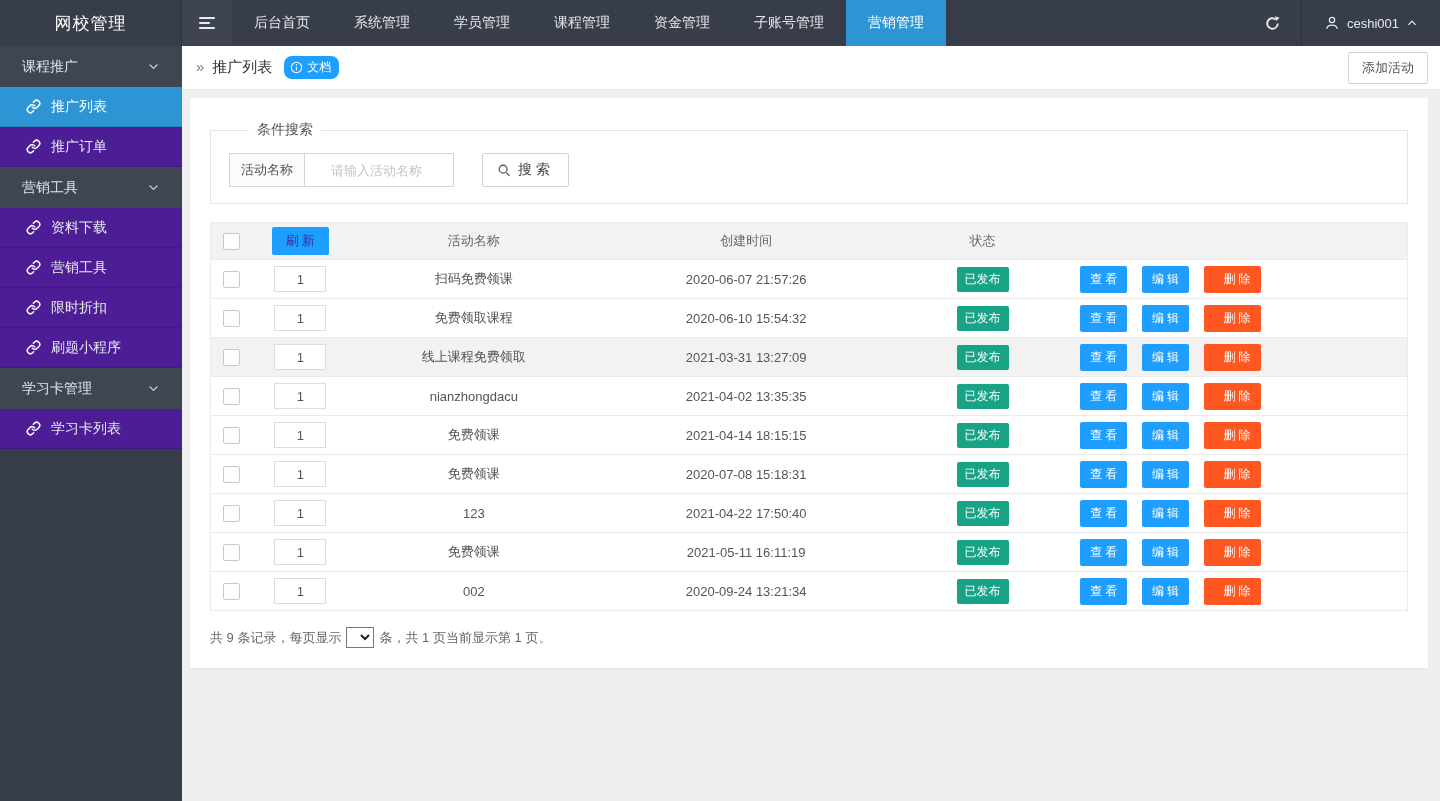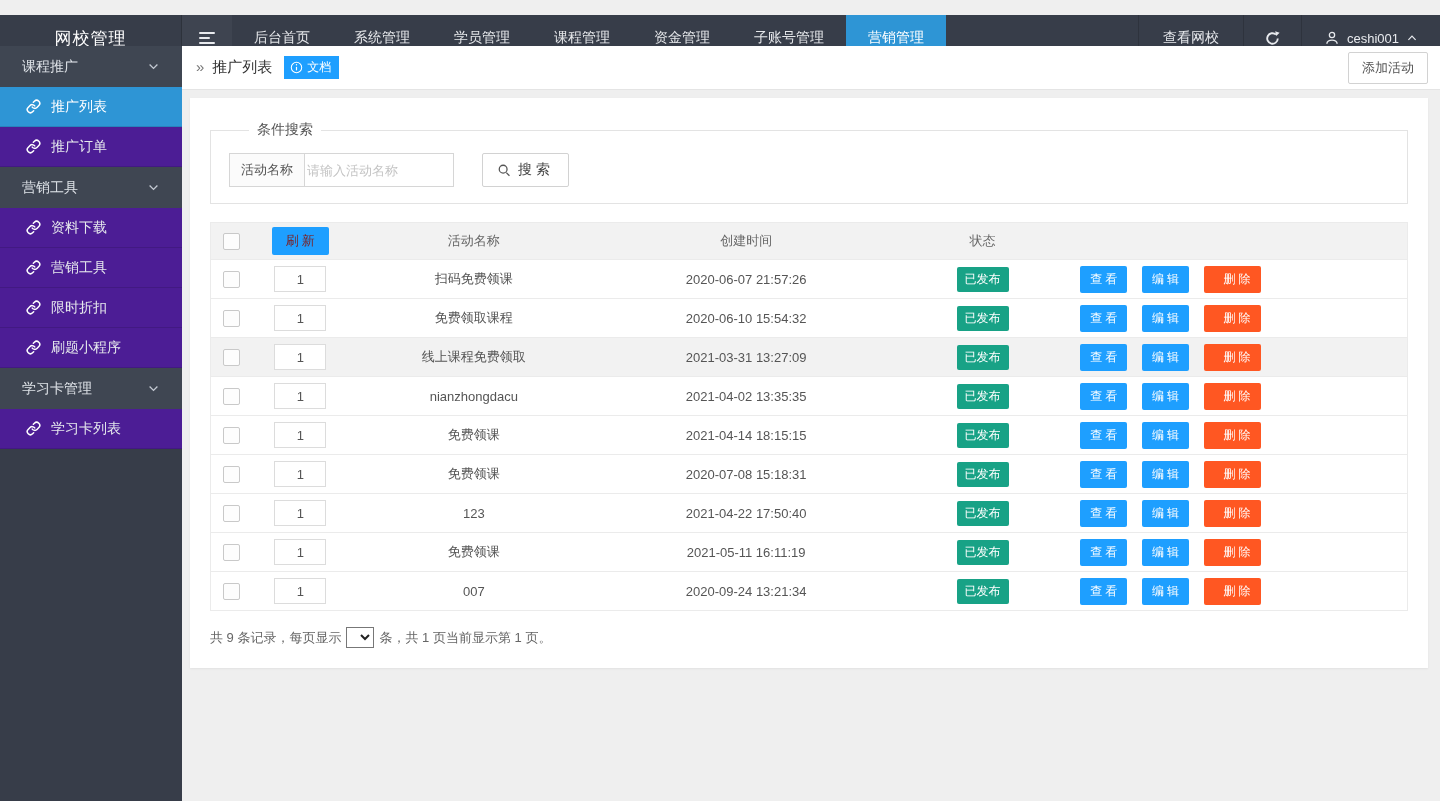--- a/index.html
+++ b/index.html
@@ -3,21 +3,21 @@
 <meta charset="utf-8">
 <style>
   * { box-sizing: border-box; margin: 0; padding: 0; }
   html,body { width:1440px; height:801px; overflow:hidden; }
   body {
     font-family: "Liberation Sans", "DejaVu Sans", sans-serif;
     background:#EFEFEF; color:#333; font-size:14px;
   }
   
   .topbar { position:absolute; top:0; left:0; width:1440px; height:46px;
-    background:#373D49; display:flex; align-items:stretch; color:#E8EAEE;margin-top:15px; }
+    background:#373D49; display:flex; align-items:stretch; color:#E8EAEE; }
   .logo { width:182px; display:flex; align-items:center; justify-content:center;
     font-size:17px; color:#fff; letter-spacing:1px; border-right:1px solid rgba(0,0,0,0.18); }
   .hamburger { width:50px; background:#3E4450; display:flex; align-items:center; justify-content:center; cursor:pointer; }
   .hamburger .bars { display:flex; flex-direction:column; gap:3px; }
   .hamburger .bars i { display:block; height:2px; background:#E8EAEE; border-radius:1px; }
   .hamburger .bars i:nth-child(1){ width:16px; }
   .hamburger .bars i:nth-child(2){ width:11px; }
   .hamburger .bars i:nth-child(3){ width:16px; }
   .topnav { display:flex; align-items:stretch; }
   .topnav-item { display:flex; align-items:center; padding:8px 22px; font-size:14px;
@@ -40,52 +40,52 @@
     border-bottom:1px solid rgba(0,0,0,0.12); }
   .side-item.active { background:#2E95D5; color:#fff; }
   .side-item svg { flex:0 0 auto; }
   
   .content { position:absolute; top:46px; left:182px; width:1258px; height:755px; background:#EFEFEF; }
   .breadcrumb-bar { height:44px; background:#fff; border-bottom:1px solid #E4E4E4;
     display:flex; align-items:center; padding:0 12px; }
   .crumb-caret { color:#777; font-size:15px; margin:0 8px 2px 2px; }
   .crumb-title { font-size:15px; color:#333; }
   .doc-badge { margin-left:12px; background:#1E9FFF; color:#fff; font-size:12px;
-    border-radius:0; padding:3px 8px 3px 6px; display:inline-flex; align-items:center; gap:4px; cursor:pointer; }
+    border-radius:8px; padding:3px 8px 3px 6px; display:inline-flex; align-items:center; gap:4px; cursor:pointer; }
   .add-btn { margin-left:auto; background:#fff; border:1px solid #D2D2D2; border-radius:2px;
     color:#555; font-size:13px; padding:6px 13px; cursor:pointer; }
   
   .card { margin:8px 12px 0 8px; background:#fff; min-height:557px;
     box-shadow:0 1px 2px rgba(0,0,0,0.06); padding:23px 20px 20px; }
   fieldset.search-box { border:1px solid #E3E3E3; padding:14px 18px 16px; margin-bottom:18px; }
   fieldset.search-box legend { font-size:14px; color:#545454; padding:0 8px; margin-left:20px; }
   .search-row { display:flex; align-items:center; }
   .input-group { display:flex; align-items:stretch; }
   .input-addon { border:1px solid #D6D6D6; border-right:none; background:#FBFBFB; color:#555;
     font-size:13px; padding:7px 11px; }
-  .input-group input { border:1px solid #D6D6D6; width:150px; padding:7px 2px; font-size:13px;
+  .input-group input { border:1px solid #D6D6D6; width:150px; padding:7px 26px; font-size:13px;
     color:#333; outline:none; font-family:inherit; }
   .input-group input::placeholder { color:#C4C4C4; }
   .search-btn { margin-left:28px; background:#fff; border:1px solid #D2D2D2; border-radius:2px;
     color:#444; font-size:14px; padding:7px 14px; display:inline-flex; align-items:center; gap:6px;
     letter-spacing:4px; cursor:pointer; }
   
   table.data { width:100%; border-collapse:collapse; border:1px solid #EBEBEB; table-layout:fixed; }
   table.data col.c1{width:3.5%} table.data col.c2{width:8%} table.data col.c3{width:21%}
   table.data col.c4{width:24.5%} table.data col.c5{width:15%} table.data col.c6{width:28%}
   table.data thead tr { background:#F2F2F2; height:37px; }
   table.data th { font-weight:normal; font-size:13px; color:#666; text-align:center; }
   table.data tbody tr { height:39px; border-top:1px solid #EBEBEB; background:#fff; }
   table.data tbody tr.hl { background:#F2F2F2; }
   table.data td { font-size:13px; color:#555; text-align:center; }
   .cbx { appearance:none; -webkit-appearance:none; width:17px; height:17px; background:#FDFDFD;
     border:1px solid #C9C9C9; border-radius:2px; vertical-align:middle; cursor:pointer; }
   .order-input { width:52px; height:26px; border:1px solid #DCDCDC; text-align:center;
     font-size:13px; color:#555; outline:none; font-family:inherit; }
-  .refresh-btn { background:#1E9FFF; color:#7f1d1d; border:none; border-radius:2px; font-size:13px;
+  .refresh-btn { background:#1E9FFF; color:#4c1d95; border:none; border-radius:2px; font-size:13px;
     padding:5px 11px 5px 14px; letter-spacing:3px; cursor:pointer; }
   .badge-pub { display:inline-block; background:#18A286; color:#fff; font-size:12px;
     border-radius:2px; padding:4px 8px; }
   .act-cell { text-align:left !important; padding-left:8px; }
   .act-btn { border:none; border-radius:2px; color:#fff; font-size:12px;
     padding:5px 7px 5px 10px; letter-spacing:3px; margin-right:11px; cursor:pointer; }
   .act-view, .act-edit { background:#1E9FFF; }
   .act-del { background:#FF5722;padding-left:20px; }
   
   .pager { margin-top:16px; font-size:13px; color:#666; display:flex; align-items:center; gap:5px; }
@@ -108,21 +108,20 @@
   <div class="topnav">
     <div class="topnav-item">后台首页</div>
     <div class="topnav-item">系统管理</div>
     <div class="topnav-item">学员管理</div>
     <div class="topnav-item">课程管理</div>
     <div class="topnav-item">资金管理</div>
     <div class="topnav-item">子账号管理</div>
     <div class="topnav-item active">营销管理</div>
   </div>
   <div class="topbar-right">
-    <div class="tb-link">查看网校</div>
     <div class="tb-refresh">
       <span class="muted-icon">
         <svg width="17" height="17" viewBox="0 0 20 20">
             <path d="M16.2 10a6.2 6.2 0 1 1 -2.1 -4.68" fill="none" stroke="#E8EAEE" stroke-width="2.2"></path>
             <polygon points="13.1,1.6 18.4,3.2 14.4,7.2" fill="#E8EAEE"></polygon>
           </svg>
       </span>
     </div>
     <div class="tb-user">
       <span class="muted-icon">
@@ -397,21 +396,21 @@
         <td class="act-cell">
           <button class="act-btn act-view">查看</button>
           <button class="act-btn act-edit">编辑</button>
           <button class="act-btn act-del">删除</button>
         </td>
       </tr>
 
       <tr>
         <td><input type="checkbox" class="cbx" style=""></td>
         <td><input type="text" class="order-input" value="1" style=""></td>
-        <td>007</td>
+        <td>002</td>
         <td>2020-09-24 13:21:34</td>
         <td><span class="badge-pub">已发布</span></td>
         <td class="act-cell">
           <button class="act-btn act-view">查看</button>
           <button class="act-btn act-edit">编辑</button>
           <button class="act-btn act-del">删除</button>
         </td>
       </tr>
     </tbody>
     </table>

